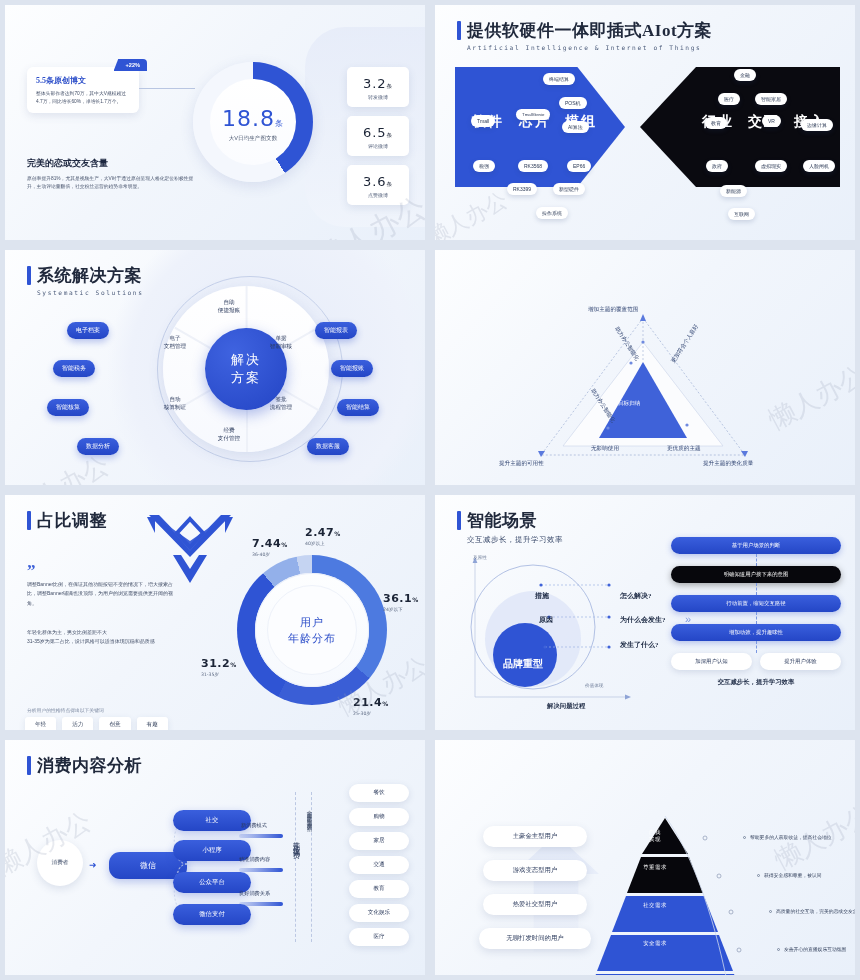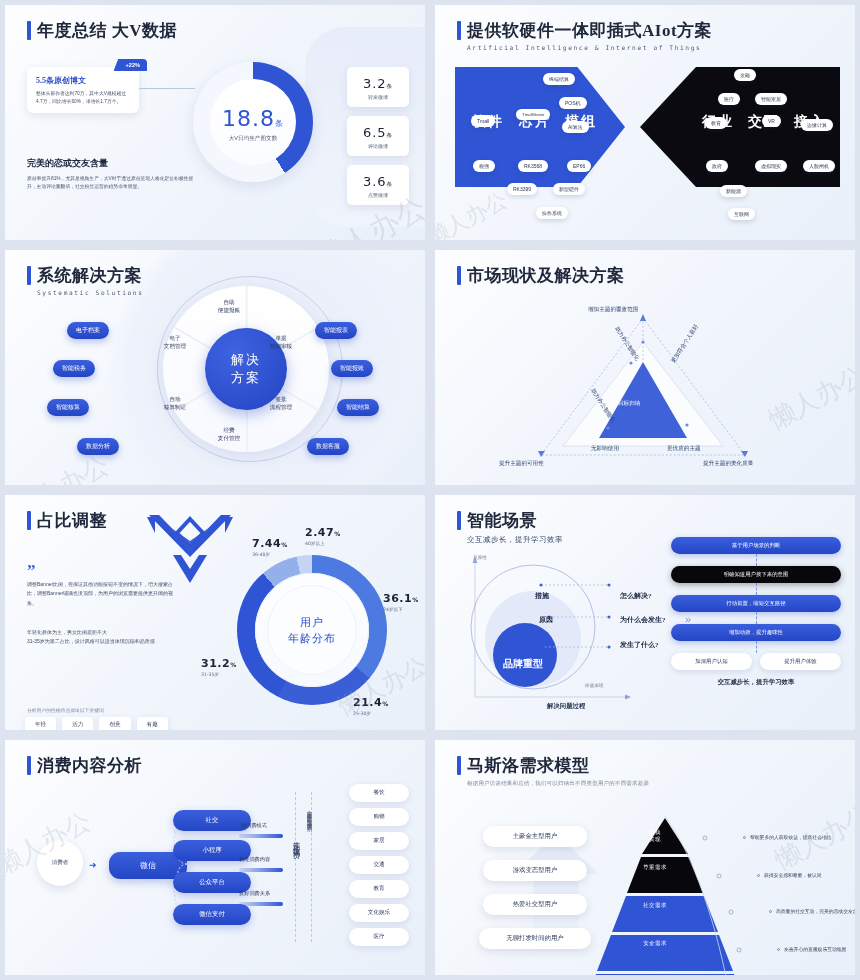--- a/index.html
+++ b/index.html
@@ -217,26 +217,20 @@
     clip-path:polygon(50% 0,100% 34%,76% 34%,76% 100%,24% 100%,24% 34%,0 34%);
     opacity:.85; }
 </style>
 </head>
 <body>
 
 <div class="grid">
 
   <div class="slide">
     <div class="s1-blob"></div>
-    <div class="title-wrap">
-      <div class="ttl">
-          <span class="bar"></span>
-        <span>年度总结  大V数据</span>
-        </div>
-    </div>
 
     <div class="callout">
       <div class="badge">+22%</div>
       <div class="hd">5.5条原创博文</div>
       <div class="bd">整体头部作者达到70万，其中大V规模超过4.7万，同比增长60%，净增长1.7万个。</div>
     </div>
     <div class="connector"></div>
 
     <div class="s1-sec">
       <h4>完美的恋或交友含量</h4>
@@ -357,26 +351,20 @@
     <div class="side-pill" style="left:72px;top:188px;">数据分析</div>
 
     <div class="side-pill" style="left:310px;top:72px;">智能报表</div>
     <div class="side-pill" style="left:326px;top:110px;">智能报账</div>
     <div class="side-pill" style="left:332px;top:149px;">智能结算</div>
     <div class="side-pill" style="left:302px;top:188px;">数据客服</div>
     <div class="wm" style="left:4px;bottom:-20px;font-size:26px;">懒人办公</div>
   </div>
 
   <div class="slide">
-    <div class="title-wrap">
-      <div class="ttl">
-          <span class="bar"></span>
-        <span>市场现状及解决方案</span>
-        </div>
-    </div>
 
     <svg width="430" height="245" style="position:absolute;left:0;top:0">
       <polygon points="208,68 310,205 106,205" fill="none" stroke="#9fb0d4" stroke-width="0.7" stroke-dasharray="2,2"></polygon>
       <polygon points="208,92 288,196 128,196" fill="#fbfcfe" stroke="#c9d4ea" stroke-width="0.6"></polygon>
       <polygon points="208,112 252,188 164,188" fill="#3f62d9"></polygon>
       <line x1="208" y1="68" x2="208" y2="112" stroke="#9fb0d4" stroke-width="0.6" stroke-dasharray="2,2"></line>
       <polygon points="208,64 211,71 205,71" fill="#5a79dd"></polygon>
       <polygon points="310,207 306,201 313,201" fill="#5a79dd"></polygon>
       <polygon points="106,207 103,201 110,201" fill="#5a79dd"></polygon>
       <circle cx="208" cy="92" r="1.6" fill="#6f8ae0"></circle>
@@ -554,27 +542,20 @@
     <div class="wpill" style="right:16px;top:68px;">购物</div>
     <div class="wpill" style="right:16px;top:92px;">家居</div>
     <div class="wpill" style="right:16px;top:116px;">交通</div>
     <div class="wpill" style="right:16px;top:140px;">教育</div>
     <div class="wpill" style="right:16px;top:164px;">文化娱乐</div>
     <div class="wpill" style="right:16px;top:188px;">医疗</div>
     <div class="wm" style="left:-14px;top:86px;font-size:26px;">懒人办公</div>
   </div>
 
   <div class="slide">
-    <div class="title-wrap">
-      <div class="ttl">
-          <span class="bar"></span>
-        <span>马斯洛需求模型</span>
-        </div>
-      <div class="sub-cn tiny">根据用户访谈结果和总结，我们可以归纳出不同类型用户的不同需求差异</div>
-    </div>
 
     <div class="p8-upar"></div>
     <div class="p8-pill" style="left:48px;top:86px;">土豪金主型用户</div>
     <div class="p8-pill" style="left:48px;top:120px;">游戏变态型用户</div>
     <div class="p8-pill" style="left:48px;top:154px;">热爱社交型用户</div>
     <div class="p8-pill" style="left:44px;top:188px;width:112px;">无聊打发时间的用户</div>
 
     <svg width="250" height="190" style="position:absolute;left:150px;top:74px">
       <polygon points="80,4 103,40 57,40" fill="#07070c"></polygon>
       <polygon points="56,43 104,43 118,79 42,79" fill="#07070c"></polygon>

